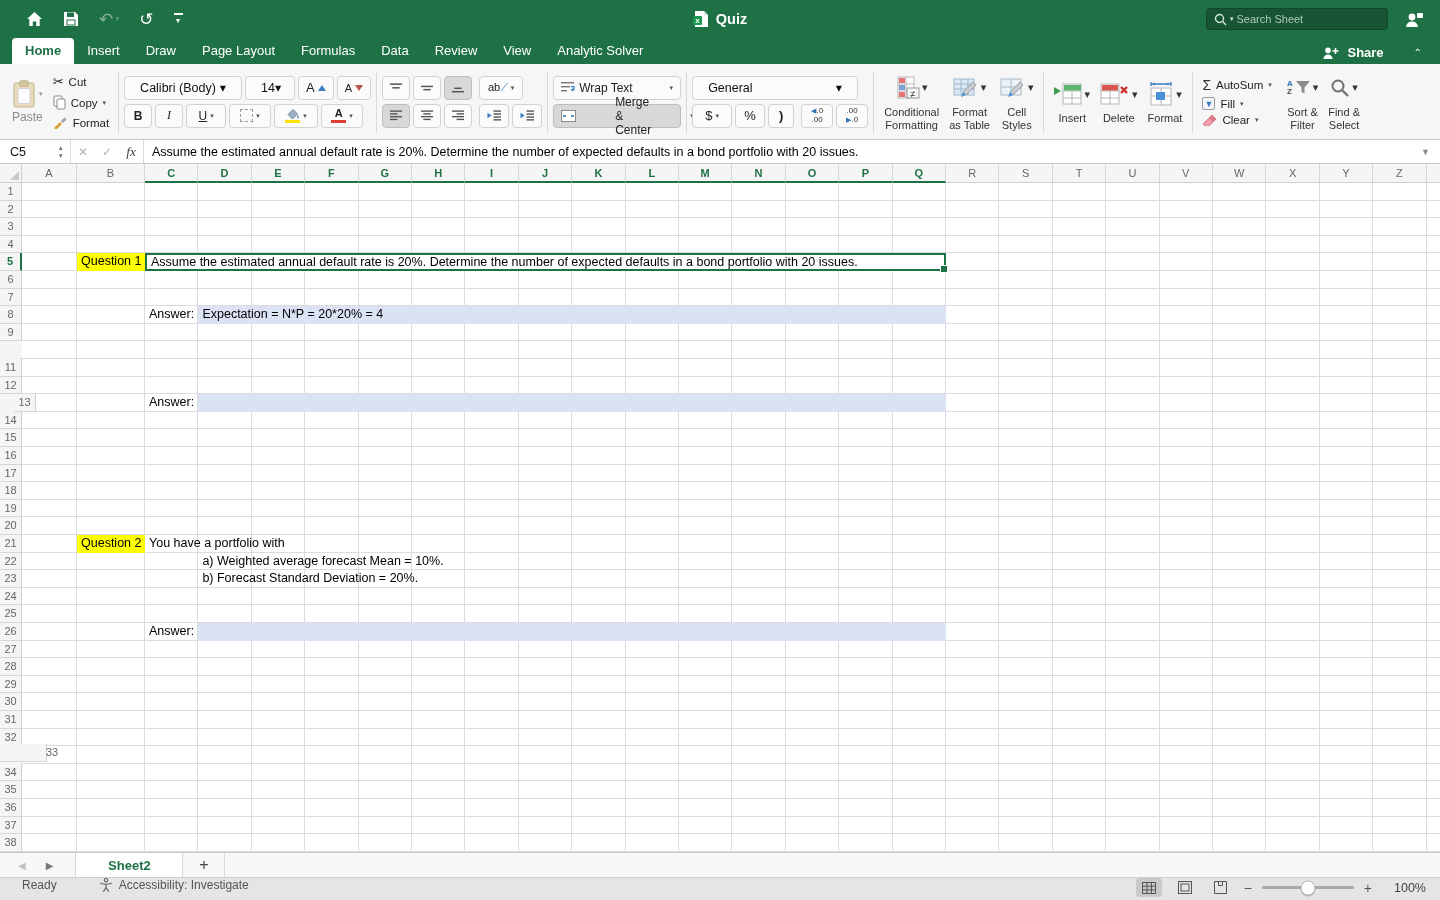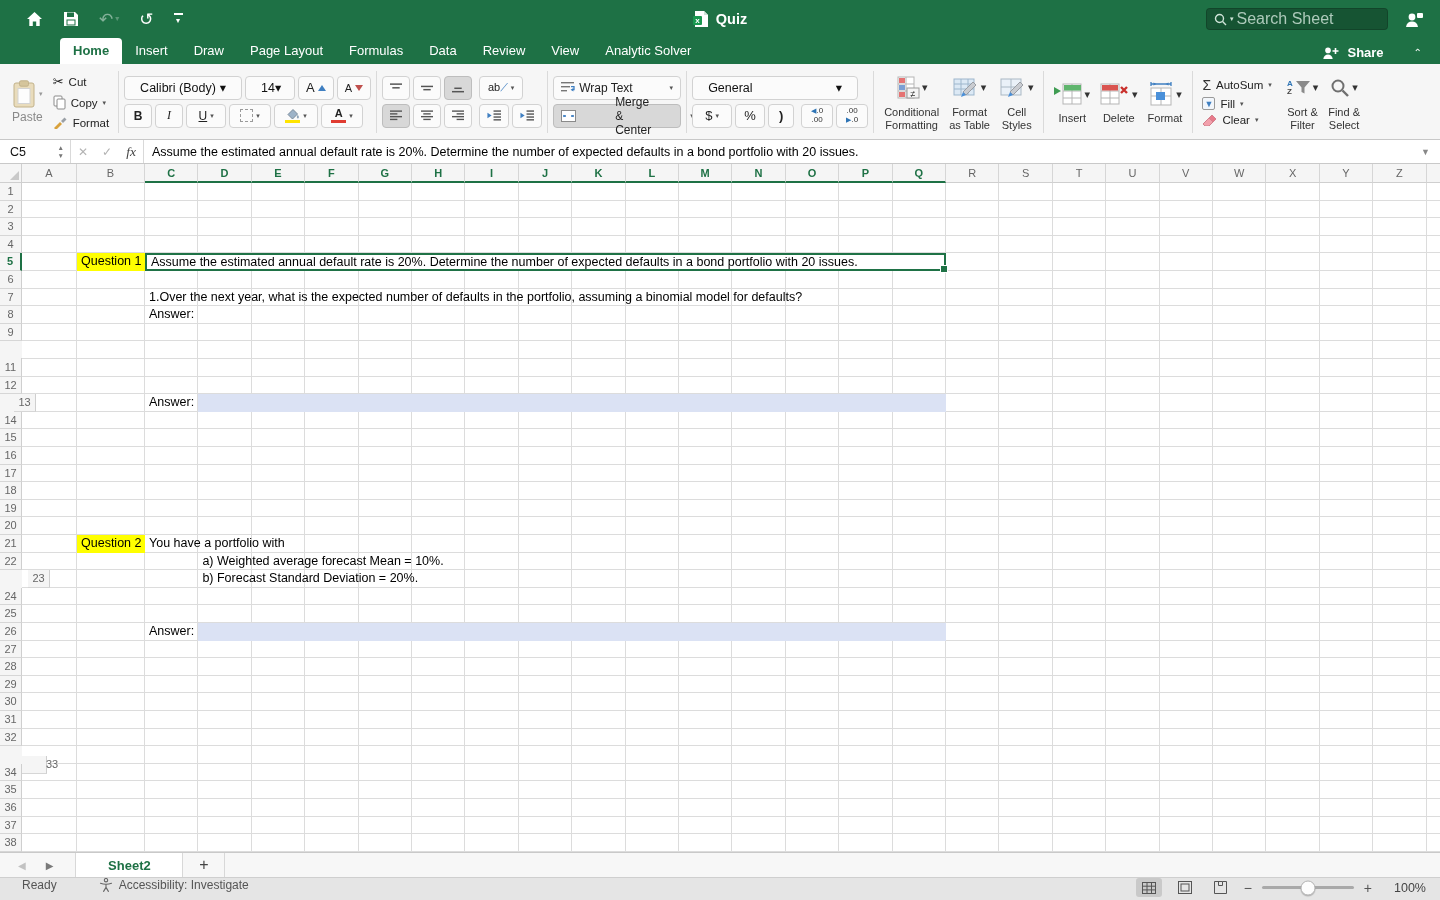--- a/index.html
+++ b/index.html
@@ -12,29 +12,29 @@
   .tb-left { display:flex; align-items:center; gap:20px; margin-left:26px; }
   .tb-ic { font-size:17px; line-height:1; color:#fff; display:flex; align-items:center; }
   .tb-ic.dim { opacity:.45; }
   .tb-caret { font-size:8px; opacity:.6; margin-left:2px; }
   .tb-center { position:absolute; left:0; right:0; top:0; height:38px; display:flex;
     align-items:center; justify-content:center; gap:7px; pointer-events:none; }
   .tb-title { font-size:14.5px; font-weight:700; color:#fff; }
   .tb-right { margin-left:auto; display:flex; align-items:center; gap:16px; margin-right:16px; }
   .searchbox { width:182px; height:22px; background:rgba(0,0,0,.25); border:1px solid rgba(0,0,0,.18);
     border-radius:4px; display:flex; align-items:center; padding:0 7px; gap:3px; }
-  .searchbox input { background:transparent; border:none; outline:none; color:#5eead4; font-size:16px; width:130px; }
+  .searchbox input { background:transparent; border:none; outline:none; color:#5eead4; font-size:11px; width:130px; }
   .searchbox input::placeholder { color:#aecabb; }
   .mini-caret { font-size:7px; color:#cfe3d8; }
 
   
   .tabrow { position:absolute; left:0; top:38px; right:0; height:26px; background:#1e7145;
     display:flex; align-items:flex-end; padding-left:12px; }
   .tab { color:#fff; font-size:13px; padding:5px 13px 6px; cursor:default; white-space:nowrap; }
-  .tab.active { background:#fff; color:#1e7145; font-weight:700; border-radius:4px 4px 0 0;margin-left:48px; }
+  .tab.active { background:#fff; color:#1e7145; font-weight:700; border-radius:4px 4px 0 0; }
   .tabrow-right { margin-left:auto; display:flex; align-items:center; gap:8px; margin-right:18px;
     color:#fff; font-size:13px; padding-bottom:4px; }
   .share-gap { width:14px; }
 
   
   .ribbon { position:absolute; left:0; top:64px; right:0; height:76px; background:#f6f6f6;
     border-bottom:1px solid #c8c8c8; display:flex; align-items:center; padding:2px 6px; }
   .rdiv { width:1px; height:62px; background:#dadada; margin:0 5px; flex:none; }
   .rgroup { display:flex; flex-direction:column; justify-content:center; gap:4px; flex:none; }
   .rrow { display:flex; align-items:center; gap:3px; }
@@ -650,31 +650,31 @@
       <div class="row-h" style="top: 230.2px; height: 17.6px; line-height: 17.6px; margin-left: 14px;">13</div>
       <div class="row-h" style="top: 247.8px; height: 17.6px; line-height: 17.6px;">14</div>
       <div class="row-h" style="top: 265.4px; height: 17.6px; line-height: 17.6px;">15</div>
       <div class="row-h" style="top: 283px; height: 17.6px; line-height: 17.6px;">16</div>
       <div class="row-h" style="top: 300.6px; height: 17.6px; line-height: 17.6px;">17</div>
       <div class="row-h" style="top: 318.2px; height: 17.6px; line-height: 17.6px;">18</div>
       <div class="row-h" style="top: 335.8px; height: 17.6px; line-height: 17.6px;">19</div>
       <div class="row-h" style="top: 353.4px; height: 17.6px; line-height: 17.6px;">20</div>
       <div class="row-h" style="top: 371px; height: 17.6px; line-height: 17.6px;">21</div>
       <div class="row-h" style="top: 388.6px; height: 17.6px; line-height: 17.6px;">22</div>
-      <div class="row-h" style="top: 406.2px; height: 17.6px; line-height: 17.6px; margin-left: 28px;">23</div>
+      <div class="row-h" style="top: 406.2px; height: 17.6px; line-height: 17.6px;">23</div>
       <div class="row-h" style="top: 423.8px; height: 17.6px; line-height: 17.6px;">24</div>
       <div class="row-h" style="top: 441.4px; height: 17.6px; line-height: 17.6px;">25</div>
       <div class="row-h" style="top: 459px; height: 17.6px; line-height: 17.6px;">26</div>
       <div class="row-h" style="top: 476.6px; height: 17.6px; line-height: 17.6px;">27</div>
       <div class="row-h" style="top: 494.2px; height: 17.6px; line-height: 17.6px;">28</div>
       <div class="row-h" style="top: 511.8px; height: 17.6px; line-height: 17.6px;">29</div>
       <div class="row-h" style="top: 529.4px; height: 17.6px; line-height: 17.6px;">30</div>
       <div class="row-h" style="top: 547px; height: 17.6px; line-height: 17.6px;">31</div>
       <div class="row-h" style="top: 564.6px; height: 17.6px; line-height: 17.6px;">32</div>
-      <div class="row-h" style="top: 592px; height: 17.6px; line-height: 17.6px; padding-left: 46px;">33</div>
+      <div class="row-h" style="top: 580px; height: 17.6px; line-height: 17.6px; padding-left: 46px;">33</div>
       <div class="row-h" style="top: 599.8px; height: 17.6px; line-height: 17.6px;">34</div>
       <div class="row-h" style="top: 617.4px; height: 17.6px; line-height: 17.6px;">35</div>
       <div class="row-h" style="top: 635px; height: 17.6px; line-height: 17.6px;">36</div>
       <div class="row-h" style="top: 652.6px; height: 17.6px; line-height: 17.6px;">37</div>
       <div class="row-h" style="top: 670.2px; height: 17.6px; line-height: 17.6px;">38</div>
       <div class="row-h" style="top: 687.8px; height: 17.6px; line-height: 17.6px;">39</div>
     </div>
   <div class="cellslayer">
       <div class="vline" style="left: 54px;"></div>
       <div class="vline" style="left: 122px;"></div>
@@ -735,22 +735,22 @@
       <div class="hline" style="top: 544.6px;"></div>
       <div class="hline" style="top: 562.2px;"></div>
       <div class="hline" style="top: 579.8px;"></div>
       <div class="hline" style="top: 597.4px;"></div>
       <div class="hline" style="top: 615px;"></div>
       <div class="hline" style="top: 632.6px;"></div>
       <div class="hline" style="top: 650.2px;"></div>
       <div class="hline" style="top: 667.8px;"></div>
       <div class="cell highlight" style="left: 55px; top: 70.4px; height: 17.6px; line-height: 17.6px; width: 68px;">Question 1</div>
       <div class="cell selection" style="left: 123px; top: 70.4px; height: 17.6px; width: 801px;">Assume the estimated annual default rate is 20%. Determine the number of expected defaults in a bond portfolio with 20 issues.</div>
-      <div class="cell plain" style="left: 123px; top: 105.6px; height: 17.6px; line-height: 17.6px;">1.Over the next year, what is the expected number of defaults in the portfolio, assuming a binomial model for defaults?</div>
       <div class="cell plain" style="left: 123px; top: 123.2px; height: 17.6px; line-height: 17.6px;">Answer:</div>
+      <div class="cell answer" style="left: 176.4px; top: 123.2px; height: 17.6px; line-height: 17.6px; width: 747.6px;">Expectation = N*P = 20*20% = 4</div>
       <div class="cell plain" style="left: 123px; top: 211.2px; height: 17.6px; line-height: 17.6px;">Answer:</div>
       <div class="cell answer" style="left: 176.4px; top: 211.2px; height: 17.6px; line-height: 17.6px; width: 747.6px;"></div>
       <div class="cell highlight" style="left: 55px; top: 352px; height: 17.6px; line-height: 17.6px; width: 68px;">Question 2</div>
       <div class="cell plain" style="left: 123px; top: 352px; height: 17.6px; line-height: 17.6px;">You have a portfolio with</div>
       <div class="cell plain" style="left: 176.4px; top: 369.6px; height: 17.6px; line-height: 17.6px;">a) Weighted average forecast Mean = 10%.</div>
       <div class="cell plain" style="left: 176.4px; top: 387.2px; height: 17.6px; line-height: 17.6px;">b) Forecast Standard Deviation = 20%.</div>
       <div class="cell plain" style="left: 123px; top: 440px; height: 17.6px; line-height: 17.6px;">Answer:</div>
       <div class="cell answer" style="left: 176.4px; top: 440px; height: 17.6px; line-height: 17.6px; width: 747.6px;"></div>
     </div>
 </div>

